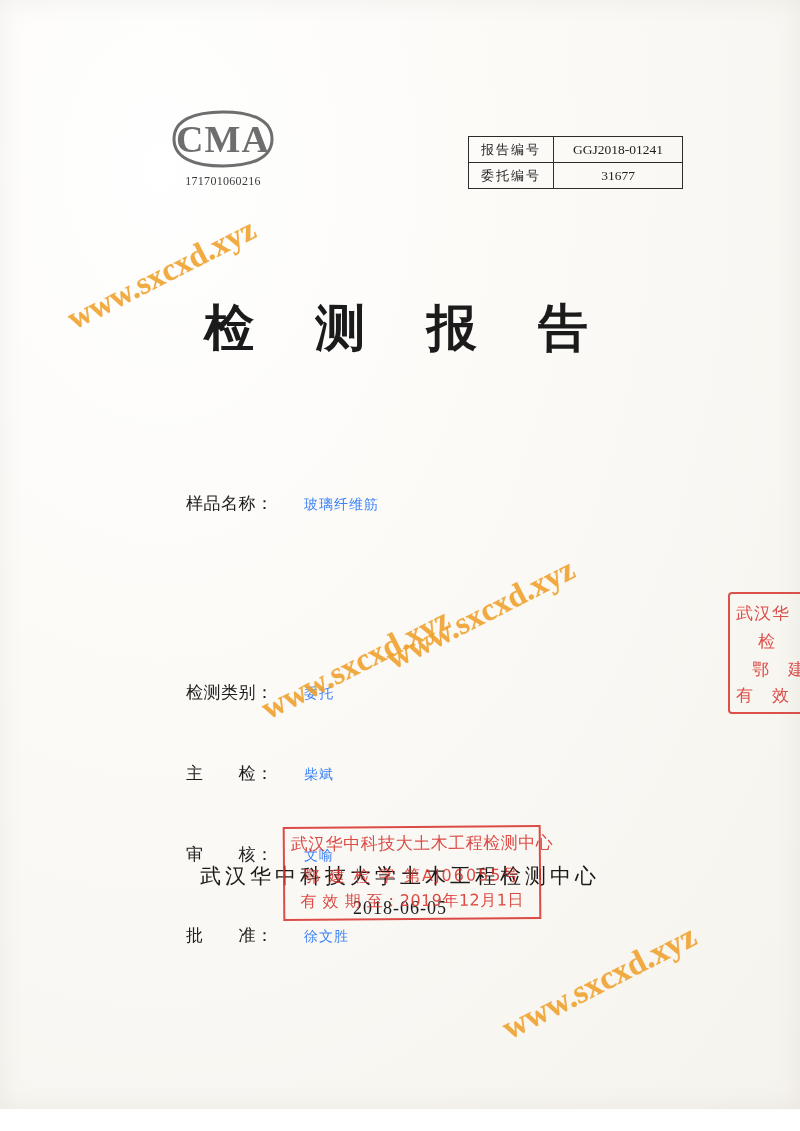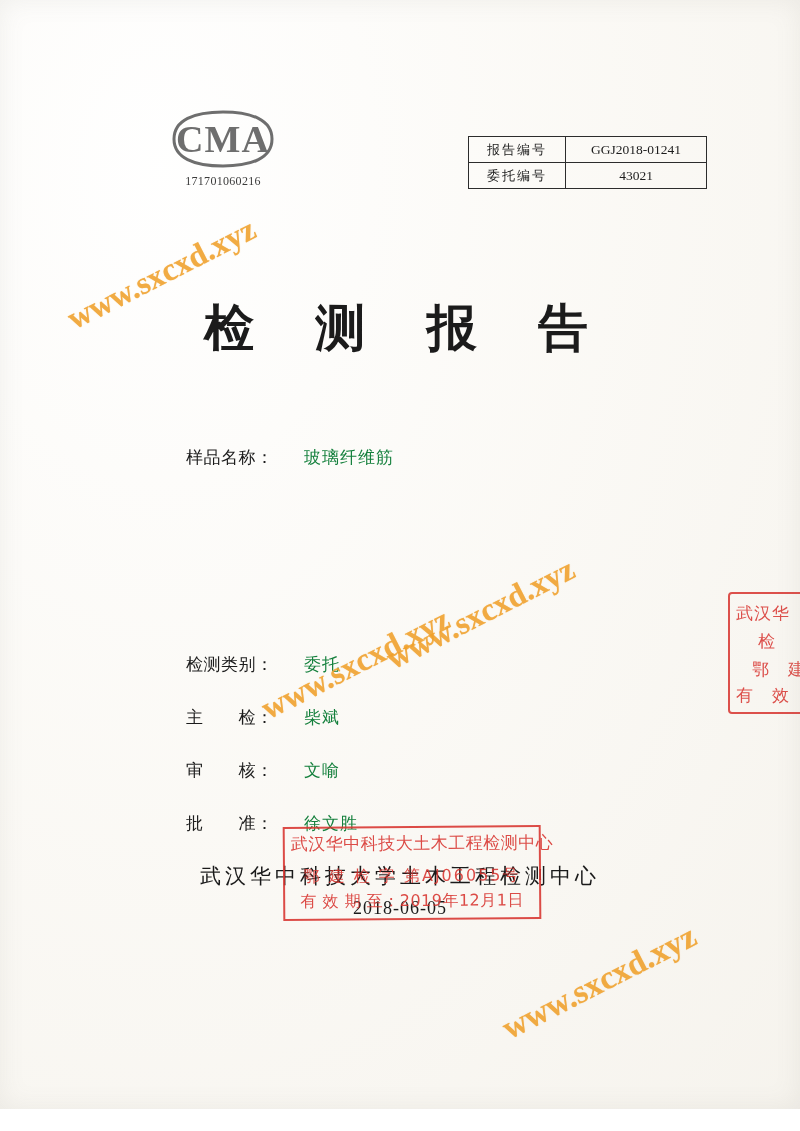--- a/index.html
+++ b/index.html
@@ -63,21 +63,21 @@
     border-collapse: collapse;
     font-family: "Liberation Serif", serif;
   }
   .num-table td {
     border: 1px solid #2c2c2c;
     height: 25px;
     font-size: 14px;
     color: #1d1d1d;
     text-align: center;
     vertical-align: middle;
-    padding: 0 6px;
+    padding: 0 0;
   }
   .num-table td.label {
     width: 84px;
     letter-spacing: 2px;
     font-family: "DejaVu Sans", sans-serif;
     font-size: 13px;
   }
   .num-table td.value {
     width: 128px;
     font-size: 13.5px;
@@ -95,21 +95,21 @@
     font-size: 50px;
     letter-spacing: 22px;
     text-indent: 22px;
     color: #1b1b1b;
   }
 
   
   .fields-top {
     position: absolute;
     left: 186px;
-    top: 446px;
+    top: 464px;
     width: 520px;
   }
   .fields-bottom {
     position: absolute;
     left: 186px;
     top: 653px;
     width: 520px;
   }
   .field-row {
     display: flex;
@@ -123,23 +123,24 @@
     font-size: 17px;
     color: #1b1b1b;
     letter-spacing: 0.5px;
     white-space: nowrap;
   }
   .field-label.spaced {
     letter-spacing: 0.5px;
   }
   .field-value {
     font-family: "DejaVu Sans", sans-serif;
-    font-size: 17px;
-    color: #15803d;
+    font-size: 14px;
+    color: #3b82f6;
     letter-spacing: 1px;
+    margin-top: 32px;
   }
 
   
   .issuer {
     position: absolute;
     left: 0;
     right: 0;
     top: 862px;
     text-align: center;
     font-family: "DejaVu Sans", sans-serif;
@@ -267,21 +268,21 @@
   </div>
 
   <table class="num-table">
     <tbody>
         <tr>
       <td class="label">报告编号</td>
       <td class="value">GGJ2018-01241</td>
     </tr>
     <tr>
       <td class="label">委托编号</td>
-      <td class="value">43021</td>
+      <td class="value">31677</td>
     </tr>
   </tbody>
     </table>
 
   <div class="doc-title">检 测 报 告</div>
 
   <div class="fields-top">
     <div class="field-row">
       <div class="field-label">样品名称：</div>
       <div class="field-value">玻璃纤维筋</div>

